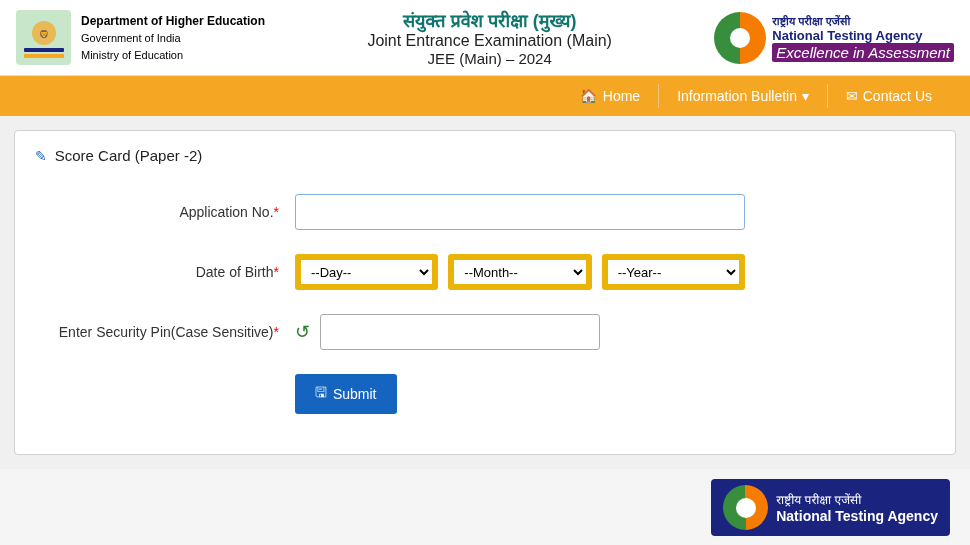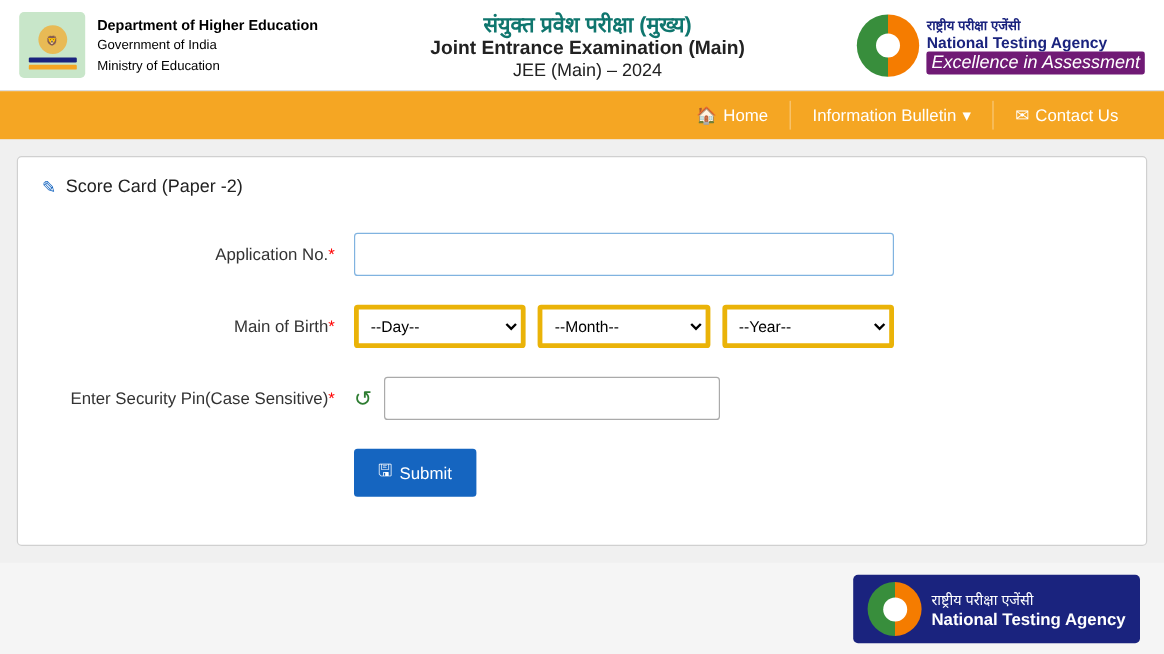--- a/index.html
+++ b/index.html
@@ -44,21 +44,21 @@
       text-align: center;
       flex: 1;
     }
     .header-center .title-hindi {
       font-size: 18px;
       font-weight: bold;
       color: #0f766e;
     }
     .header-center .title-eng {
       font-size: 16px;
-      font-weight: bold;
+      font-weight: normal;
       color: #222;
     }
     .header-center .title-jee {
       font-size: 15px;
       color: #222;
     }
     .header-right {
       display: flex;
       align-items: center;
       gap: 8px;
@@ -188,21 +188,21 @@
     }
     .dob-selects {
       display: flex;
       gap: 10px;
       max-width: 450px;
       flex: 1;
     }
     .dob-select {
       flex: 1;
       height: 36px;
-      border: 4px solid #eab308;
+      border: 6px solid #eab308;
       border-radius: 3px;
       padding: 0 6px;
       font-size: 13px;
       background: #fff;
     }
     .captcha-row {
       display: flex;
       align-items: center;
       gap: 10px;
     }
@@ -346,21 +346,21 @@
 
     <div class="form-row">
       <div class="form-label">
         <span>Application No.</span><span class="required">*</span>
       </div>
       <input class="form-input" type="text" placeholder="" style="">
     </div>
 
     <div class="form-row">
       <div class="form-label">
-        <span>Main of Birth</span><span class="required">*</span>
+        <span>Date of Birth</span><span class="required">*</span>
       </div>
       <div class="dob-selects">
         <select class="dob-select"><option>--Day--</option><option>1</option><option>2</option><option>3</option><option>4</option><option>5</option><option>6</option><option>7</option><option>8</option><option>9</option><option>10</option><option>11</option><option>12</option><option>13</option><option>14</option><option>15</option><option>16</option><option>17</option><option>18</option><option>19</option><option>20</option><option>21</option><option>22</option><option>23</option><option>24</option><option>25</option><option>26</option><option>27</option><option>28</option><option>29</option><option>30</option><option>31</option></select>
         <select class="dob-select"><option>--Month--</option><option>January</option><option>February</option><option>March</option><option>April</option><option>May</option><option>June</option><option>July</option><option>August</option><option>September</option><option>October</option><option>November</option><option>December</option></select>
         <select class="dob-select"><option>--Year--</option><option>2000</option><option>2001</option><option>2002</option><option>2003</option><option>2004</option><option>2005</option><option>2006</option><option>2007</option><option>2008</option></select>
       </div>
     </div>
 
     <div class="form-row">
       <div class="form-label">

